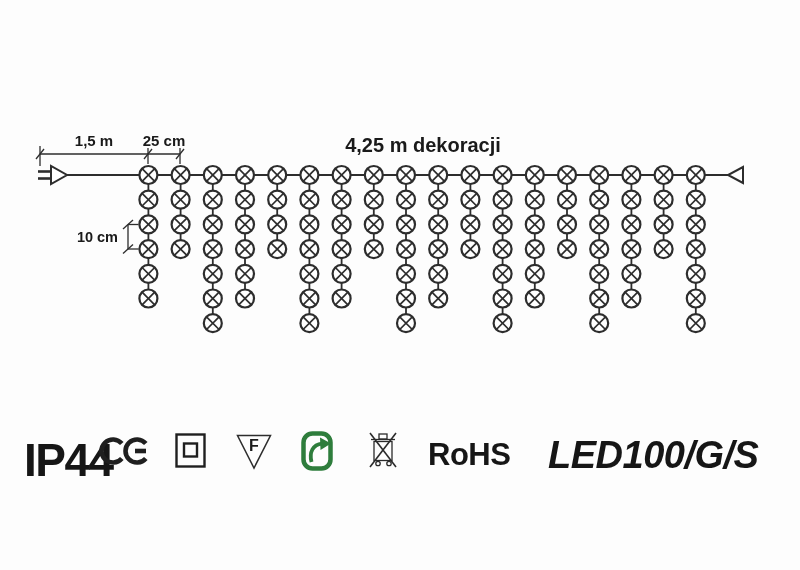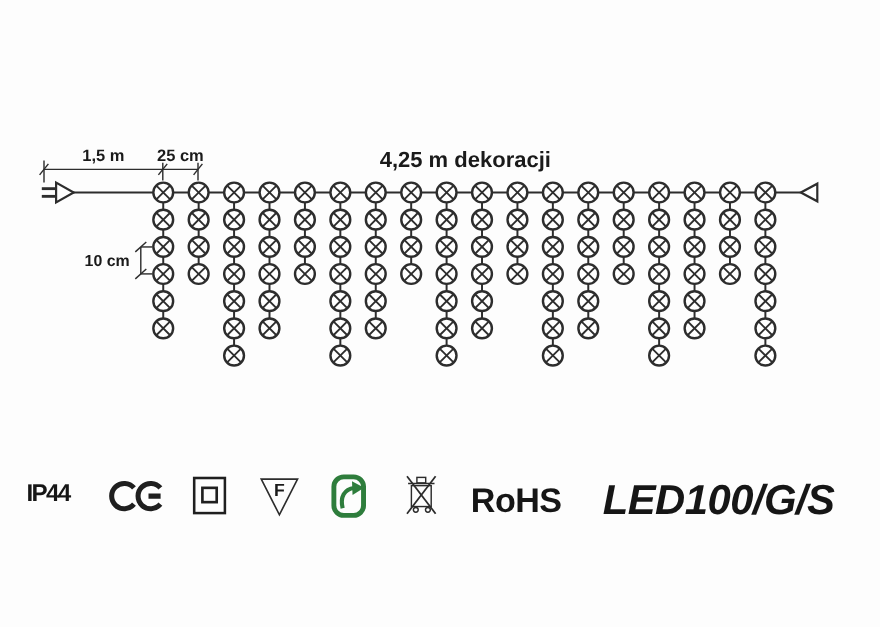--- a/index.html
+++ b/index.html
@@ -15,21 +15,21 @@
   .plug{fill:#ffffff;stroke:#2d2d2d;stroke-width:2;}
   .prong{stroke:#2d2d2d;stroke-width:2.6;}
   .dim{stroke:#2d2d2d;stroke-width:1.3;fill:none;}
   .dim-text{font-weight:bold;font-size:15px;fill:#1a1a1a;}
   .dim-text-small{font-weight:bold;font-size:14.5px;fill:#1a1a1a;}
   .deco-text{font-weight:bold;font-size:20px;fill:#1a1a1a;}
   
   .footer{position:absolute;left:0;top:0;width:800px;height:570px;pointer-events:none;}
   .footer > *{position:absolute;}
   .txt{color:#161616;line-height:1;}
-  .ip44{left:24px;top:437px;font-size:22px;font-weight:bold;letter-spacing:-1.5px;}
+  .ip44{left:24px;top:437px;font-size:46px;font-weight:bold;letter-spacing:-1.5px;}
   .rohs{left:428px;top:439px;font-size:31px;font-weight:bold;letter-spacing:-0.5px;}
   .model{left:548px;top:436px;font-size:38px;font-weight:600;font-style:italic;letter-spacing:-0.5px;}
   .ce-svg{left:99px;top:434px;}
   .sq2-svg{left:175px;top:433px;}
   .fmark-svg{left:236px;top:434px;}
   .green-svg{left:301px;top:431px;}
   .weee-svg{left:368px;top:430px;}
   .ce-arc{stroke:#1f1f1f;stroke-width:4.6;fill:none;}
   .sq2{stroke:#1f1f1f;stroke-width:2.4;fill:none;}
   .fmark-tri{stroke:#2d2d2d;stroke-width:1.5;fill:none;}

